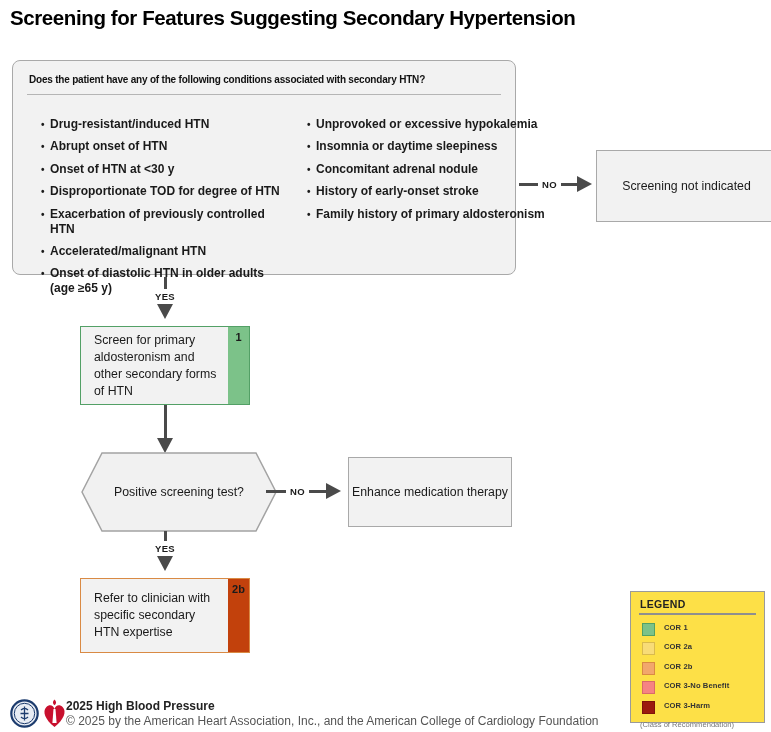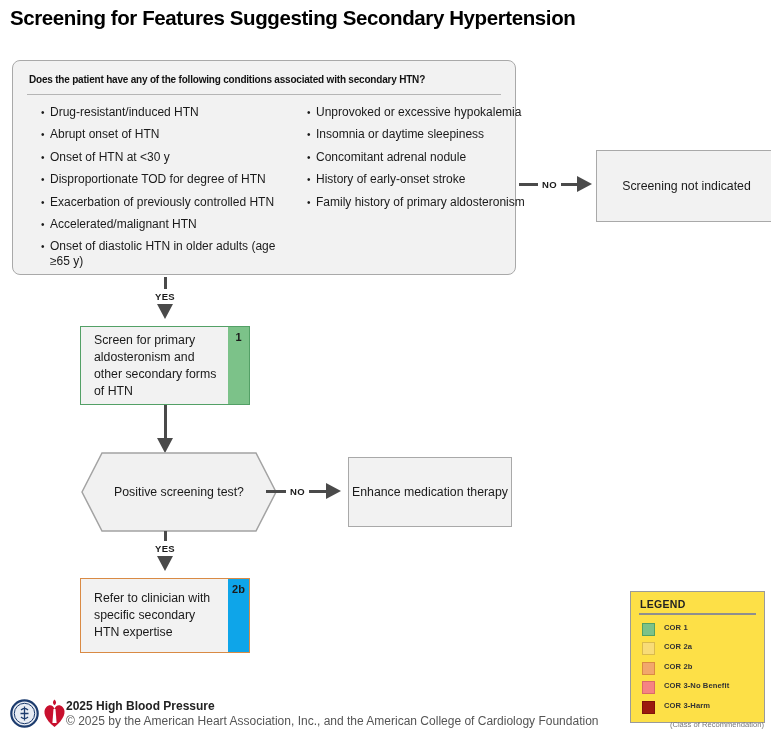--- a/index.html
+++ b/index.html
@@ -20,21 +20,21 @@
   }
   .center-box { display: flex; align-items: center; justify-content: center; text-align: center; }
 
   
   .question-box { left: 12px; top: 60px; width: 504px; height: 215px; border-radius: 8px; }
   .question-header {
     position: absolute; left: 16px; top: 13px; right: 14px;
     font-size: 10px; font-weight: bold; letter-spacing: -0.2px; color: #111;
   }
   .question-sep { position: absolute; left: 14px; right: 14px; top: 33px; border-bottom: 1.5px solid #b5b5b5; }
-  .cond-list { position: absolute; top: 44px; list-style: none; }
+  .cond-list { position: absolute; top: 56px; list-style: none; font-weight: bold; }
   .cond-list.left-col  { left: 28px; width: 250px; }
   .cond-list.right-col { left: 294px; width: 222px; }
   .cond-list li {
     position: relative; padding-left: 9px; font-size: 12px; line-height: 15px;
     margin-bottom: 7.4px; color: #1a1a1a;
   }
   .cond-list.right-col li { white-space: nowrap; }
   .cond-list li::before { content: "•"; position: absolute; left: 0; top: 0; font-size: 10px; line-height: 15px; color: #1a1a1a; }
 
   
@@ -78,21 +78,21 @@
   }
 
   
   .legend { position: absolute; left: 630px; top: 591px; width: 135px; height: 132px; background: #fde047; border: 1px solid #9a9a9a; }
   .legend-title { margin: 6px 9px 0; font-size: 10.5px; font-weight: bold; color: #222; letter-spacing: 0.3px; }
   .legend-sep { margin: 3px 8px 0; border-bottom: 2px solid #8f8f8f; }
   .legend-items { margin: 8px 0 0 11px; }
   .legend-row { display: flex; margin-bottom: 6.4px; }
   .legend-swatch { width: 13px; height: 13px; border: 1px solid; flex: 0 0 13px; }
   .legend-label { margin-left: 9px; font-size: 7.6px; font-weight: bold; color: #333; letter-spacing: 0.1px; }
-  .legend-note { margin: 3px 0 0 9px; font-size: 7.6px; color: #777; text-align: right; }
+  .legend-note { margin: 3px 0 0 9px; font-size: 7.6px; color: #777; }
 
   
   .footer-text { position: absolute; left: 66px; top: 699px; }
   .footer-line1 { font-size: 12px; font-weight: bold; color: #222; line-height: 14.5px; }
   .footer-line2 { font-size: 12px; color: #555; line-height: 14.5px; }
   .acc-logo { position: absolute; left: 10px; top: 699px; }
   .aha-logo { position: absolute; left: 41px; top: 699px; }
 </style>
 </head>
 <body>
@@ -168,21 +168,21 @@
   </div>
 
   <div class="v-arrow yes-arrow-2">
     <div class="vseg" style="height:10px"></div>
     <div class="arrow-label">YES</div>
     <div class="head-down"></div>
   </div>
 
   <div class="cor-box refer-box" style="border-color: rgb(217, 138, 68);">
     <div class="cor-text">Refer to clinician with specific secondary HTN expertise</div>
-    <div class="cor-stripe" style="background-color: #0ea5e9;">2b</div>
+    <div class="cor-stripe" style="background-color: #c2410c;">2b</div>
   </div>
 
   <div class="legend">
     <div class="legend-title">LEGEND</div>
     <div class="legend-sep"></div>
     <div class="legend-items">
       <div class="legend-row">
         <div class="legend-swatch" style="background-color: rgb(124, 194, 137); border-color: rgb(83, 160, 102);"></div>
         <div class="legend-label">COR 1</div>
       </div>

